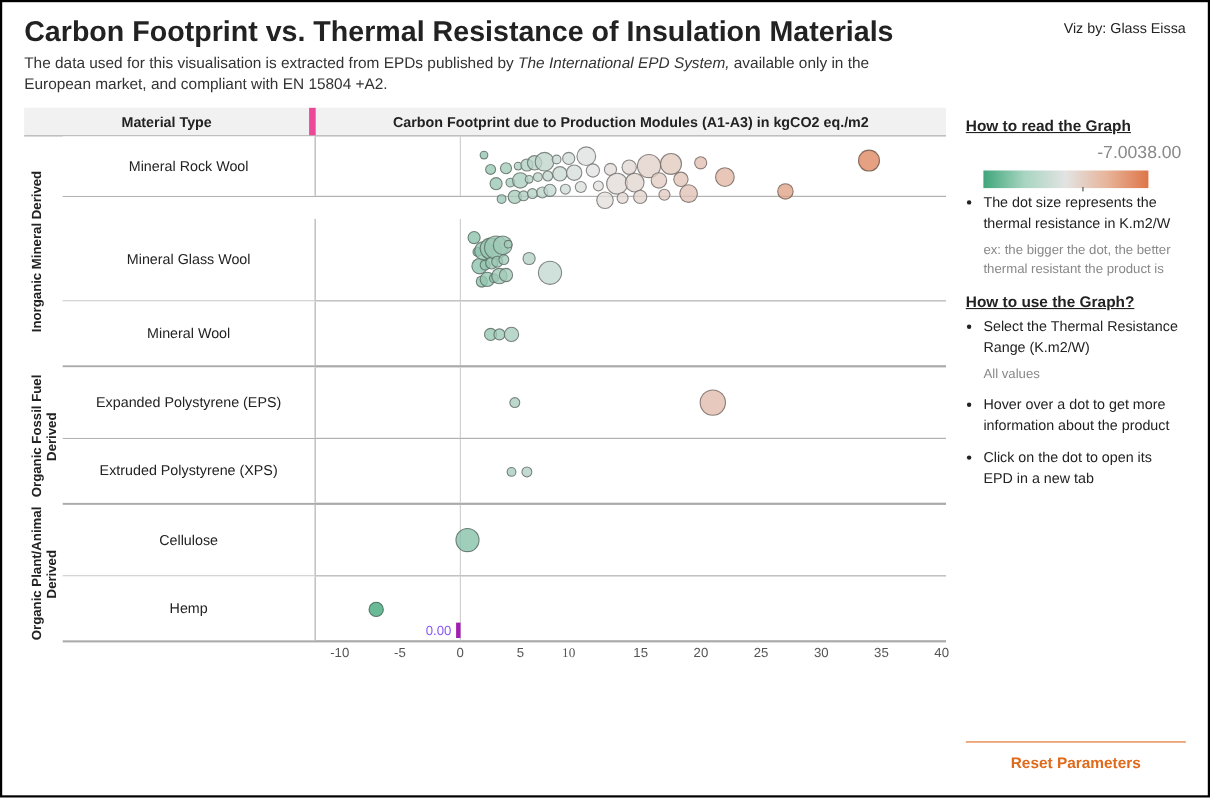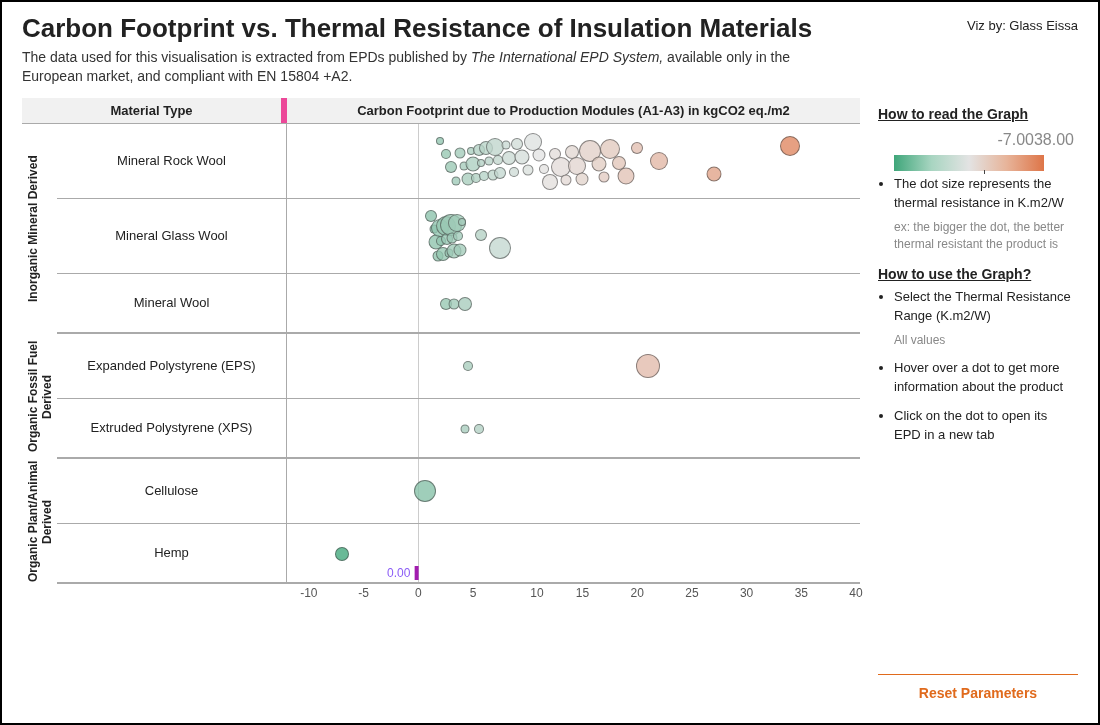--- a/index.html
+++ b/index.html
@@ -104,21 +104,21 @@
   <div class="main">
     <div class="chart-col">
       <div class="colhead-row">
         <div class="colhead mat">Material Type</div>
         <div class="colhead metric">Carbon Footprint due to Production Modules (A1-A3) in kgCO2 eq./m2</div>
       </div>
       <div class="plot-wrap" id="plot">
           <div class="group-label" style="left: 4px; top: 0px; height: 210px; width: 26px;">Inorganic Mineral Derived</div>
           <div class="group-label" style="left: 4px; top: 210px; height: 125px; width: 26px;">Organic Fossil Fuel Derived</div>
           <div class="group-label" style="left: 4px; top: 335px; height: 125px; width: 26px;">Organic Plant/Animal Derived</div>
-          <div class="row" style="top: 0px; height: 75px;">
+          <div class="row" style="top: 0px; height: 55px;">
             <div class="row-label">Mineral Rock Wool</div>
             <div class="row-plot">
               <div class="grid-line zero-line" style="left: 131.321px;"></div>
               <div class="dot" style="width: 8px; height: 8px; background: rgba(145, 197, 175, 0.78); left: 153.208px; top: 17.25px;"></div>
               <div class="dot" style="width: 10px; height: 10px; background: rgba(150, 198, 177, 0.78); left: 158.679px; top: 30.5px;"></div>
               <div class="dot" style="width: 12px; height: 12px; background: rgba(154, 200, 180, 0.78); left: 164.151px; top: 43.75px;"></div>
               <div class="dot" style="width: 9px; height: 9px; background: rgba(158, 201, 183, 0.78); left: 168.528px; top: 57px;"></div>
               <div class="dot" style="width: 11px; height: 11px; background: rgba(161, 203, 185, 0.78); left: 172.906px; top: 29px;"></div>
               <div class="dot" style="width: 9px; height: 9px; background: rgba(165, 204, 187, 0.78); left: 177.283px; top: 42.25px;"></div>
               <div class="dot" style="width: 13px; height: 13px; background: rgba(168, 205, 189, 0.78); left: 180.566px; top: 55.5px;"></div>
@@ -225,21 +225,21 @@
               <div class="grid-line zero-line" style="left: 131.321px;"></div>
               <div class="dot" style="width: 14px; height: 14px; background: rgba(63, 166, 122, 0.78); left: 54.717px; top: 30px;"></div>
             </div>
           </div>
           <div class="zero-label" style="left: 396.321px; top: 442px;">0.00</div>
           <div class="axis" style="top: 460px;">
             <span class="tick" style="left: 21.8868px;">-10</span>
             <span class="tick" style="left: 76.6038px;">-5</span>
             <span class="tick" style="left: 131.321px;">0</span>
             <span class="tick" style="left: 186.038px;">5</span>
-            <span class="tick" style="left: 250px;">10</span>
+            <span class="tick" style="left: 230px; font-family: Liberation Serif, serif;">10</span>
             <span class="tick" style="left: 295.472px;">15</span>
             <span class="tick" style="left: 350.189px;">20</span>
             <span class="tick" style="left: 404.906px;">25</span>
             <span class="tick" style="left: 459.623px;">30</span>
             <span class="tick" style="left: 514.34px;">35</span>
             <span class="tick" style="left: 569.057px;">40</span>
           </div>
         </div>
     </div>
 

